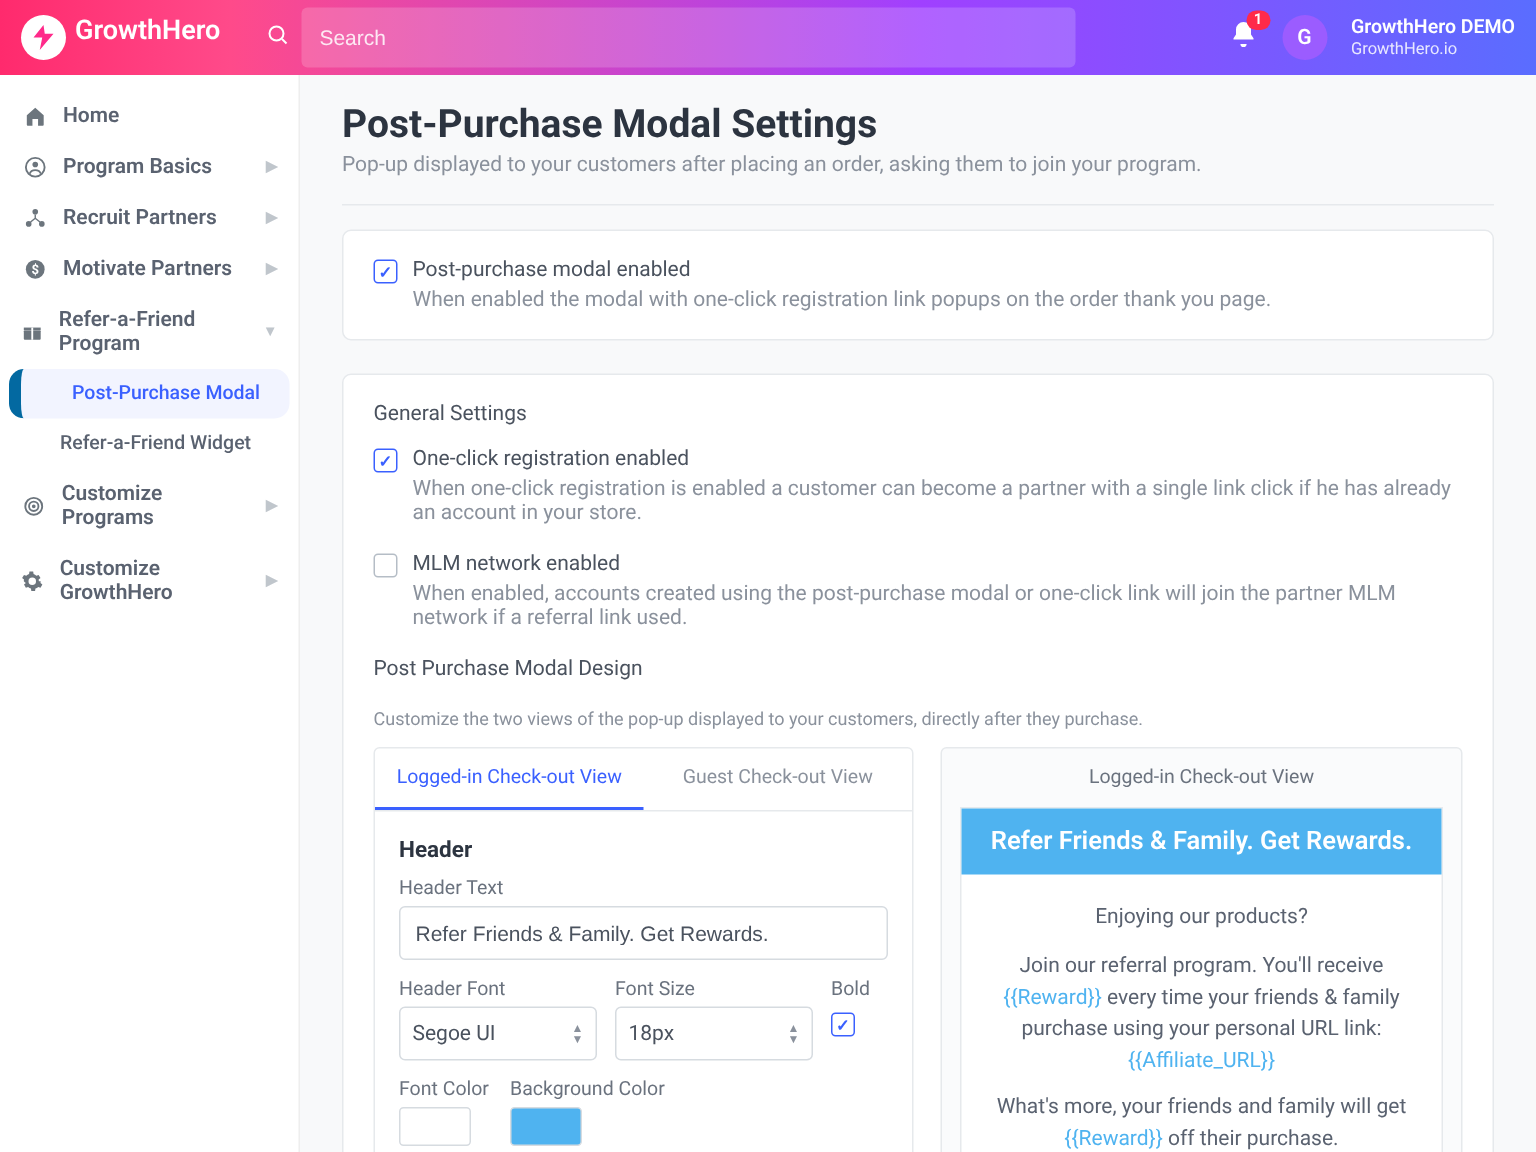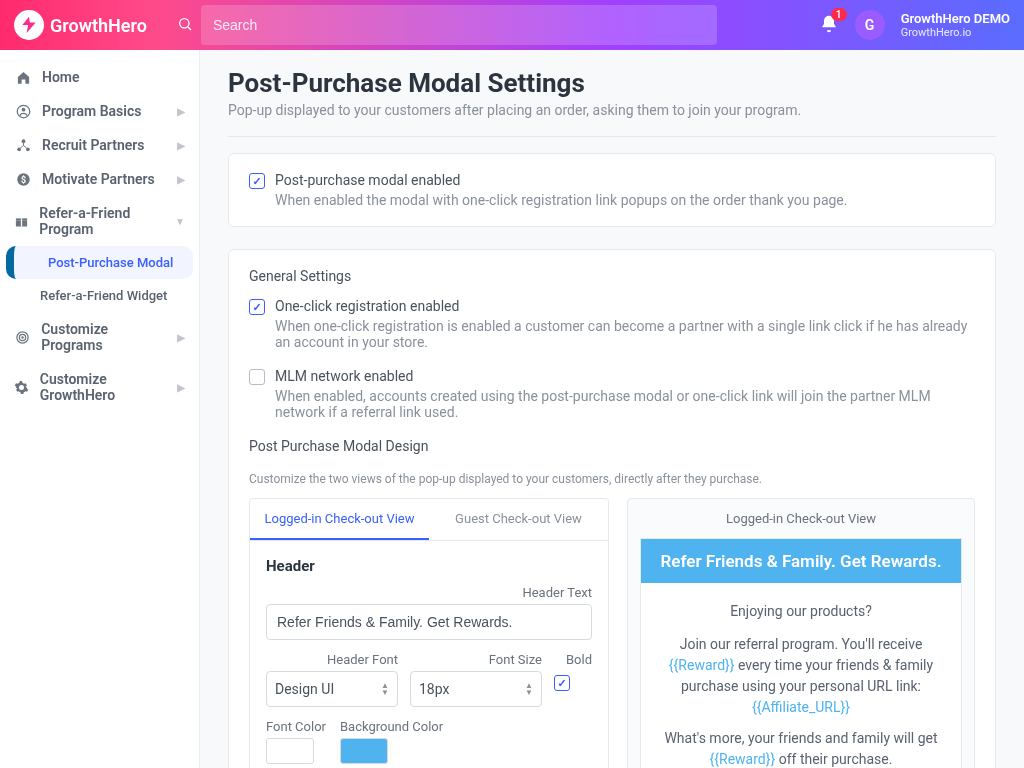--- a/index.html
+++ b/index.html
@@ -1,20 +1,20 @@
 <!DOCTYPE html>
 <html><head>
 <meta charset="utf-8">
 <style>
 * { box-sizing: border-box; margin: 0; padding: 0; }
 body { font-family: -apple-system, BlinkMacSystemFont, "Segoe UI", Roboto, sans-serif; font-size: 14px; color: #495057; background: #f8f9fa; width: 1024px; height: 768px; overflow: hidden; }
 
 
 .topbar { height: 50px; background: linear-gradient(90deg, #ff2a6d 0%, #ff4a8a 15%, #a040ff 60%, #5a6dff 100%); display: flex; align-items: center; padding: 0 14px; }
-.logo { display: flex; align-items: center; gap: 6px; color: #fff; font-weight: 600; font-size: 18px; }
+.logo { display: flex; gap: 6px; color: #fff; font-weight: 600; font-size: 18px; }
 .logo-icon { width: 30px; height: 30px; border-radius: 50%; background: #fff; display: flex; align-items: center; justify-content: center; }
 .logo-icon svg { width: 20px; height: 20px; }
 .search-wrap { display: flex; align-items: center; margin-left: 30px; flex: 1; max-width: 540px; }
 .search-icon { color: #fff; margin-right: 8px; }
 .search-input { flex: 1; height: 40px; border: none; border-radius: 4px; background: rgba(255,255,255,0.18); color: #fff; padding: 0 12px; font-size: 14px; outline: none; }
 .search-input::placeholder { color: rgba(255,255,255,0.85); }
 .topbar-right { margin-left: auto; display: flex; align-items: center; gap: 16px; }
 .bell-wrap { position: relative; color: #fff; }
 .bell-badge { position: absolute; top: -6px; right: -8px; background: #ff2a4a; color: #fff; font-size: 10px; font-weight: 600; border-radius: 10px; padding: 1px 5px; min-width: 16px; text-align: center; }
 .avatar { width: 30px; height: 30px; border-radius: 50%; background: #9b5cff; color: #fff; display: flex; align-items: center; justify-content: center; font-weight: 600; font-size: 14px; }
@@ -48,21 +48,21 @@
 .design-sub { font-size: 12px; color: #8a919c; margin-top: 18px; margin-bottom: 12px; }
 
 .two-col { display: flex; gap: 18px; }
 .panel-left { width: 360px; border: 1px solid #e6e9ec; border-radius: 4px; }
 .tabs { display: flex; border-bottom: 1px solid #e6e9ec; }
 .tab { flex: 1; text-align: center; padding: 12px 8px; font-size: 13px; color: #8a919c; cursor: pointer; }
 .tab.active { color: #3a60ff; border-bottom: 2px solid #3a60ff; }
 
 .form-body { padding: 16px; }
 .form-h { font-size: 15px; font-weight: 700; color: #2c3440; margin-bottom: 10px; }
-.lbl { font-size: 13px; color: #6a727e; margin-bottom: 4px; display: block; text-align: right; }
+.lbl { font-size: 13px; color: #6a727e; margin-bottom: 4px; display: block; }
 .txt-input { width: 100%; height: 36px; border: 1px solid #d6dbe0; border-radius: 4px; padding: 0 10px; font-size: 14px; color: #4a525e; }
 .row2 { display: flex; gap: 12px; margin-top: 12px; }
 .col { flex: 1; }
 .col.narrow { flex: 0 0 38px; }
 .select { width: 100%; height: 36px; border: 1px solid #d6dbe0; border-radius: 4px; padding: 0 8px; font-size: 14px; color: #4a525e; background: #fff; display: flex; align-items: center; justify-content: space-between; }
 .select .spin { display: flex; flex-direction: column; font-size: 8px; line-height: 7px; color: #8a919c; }
 .color-sw { width: 48px; height: 26px; border: 1px solid #d6dbe0; border-radius: 3px; }
 .row-colors { display: flex; gap: 14px; margin-top: 12px; }
 
 
@@ -237,21 +237,21 @@
           </div>
           <div class="form-body">
             <div class="form-h">Header</div>
             <label class="lbl">Header Text</label>
             <input class="txt-input" value="Refer Friends &amp; Family. Get Rewards." style="">
 
             <div class="row2">
               <div class="col">
                 <label class="lbl">Header Font</label>
                 <div class="select">
-                  <span>Design UI</span>
+                  <span>Segoe UI</span>
                   <span class="spin">
                       <span>▲</span>
                       <span>▼</span>
                     </span>
                 </div>
               </div>
               <div class="col">
                 <label class="lbl">Font Size</label>
                 <div class="select">
                   <span>18px</span>

